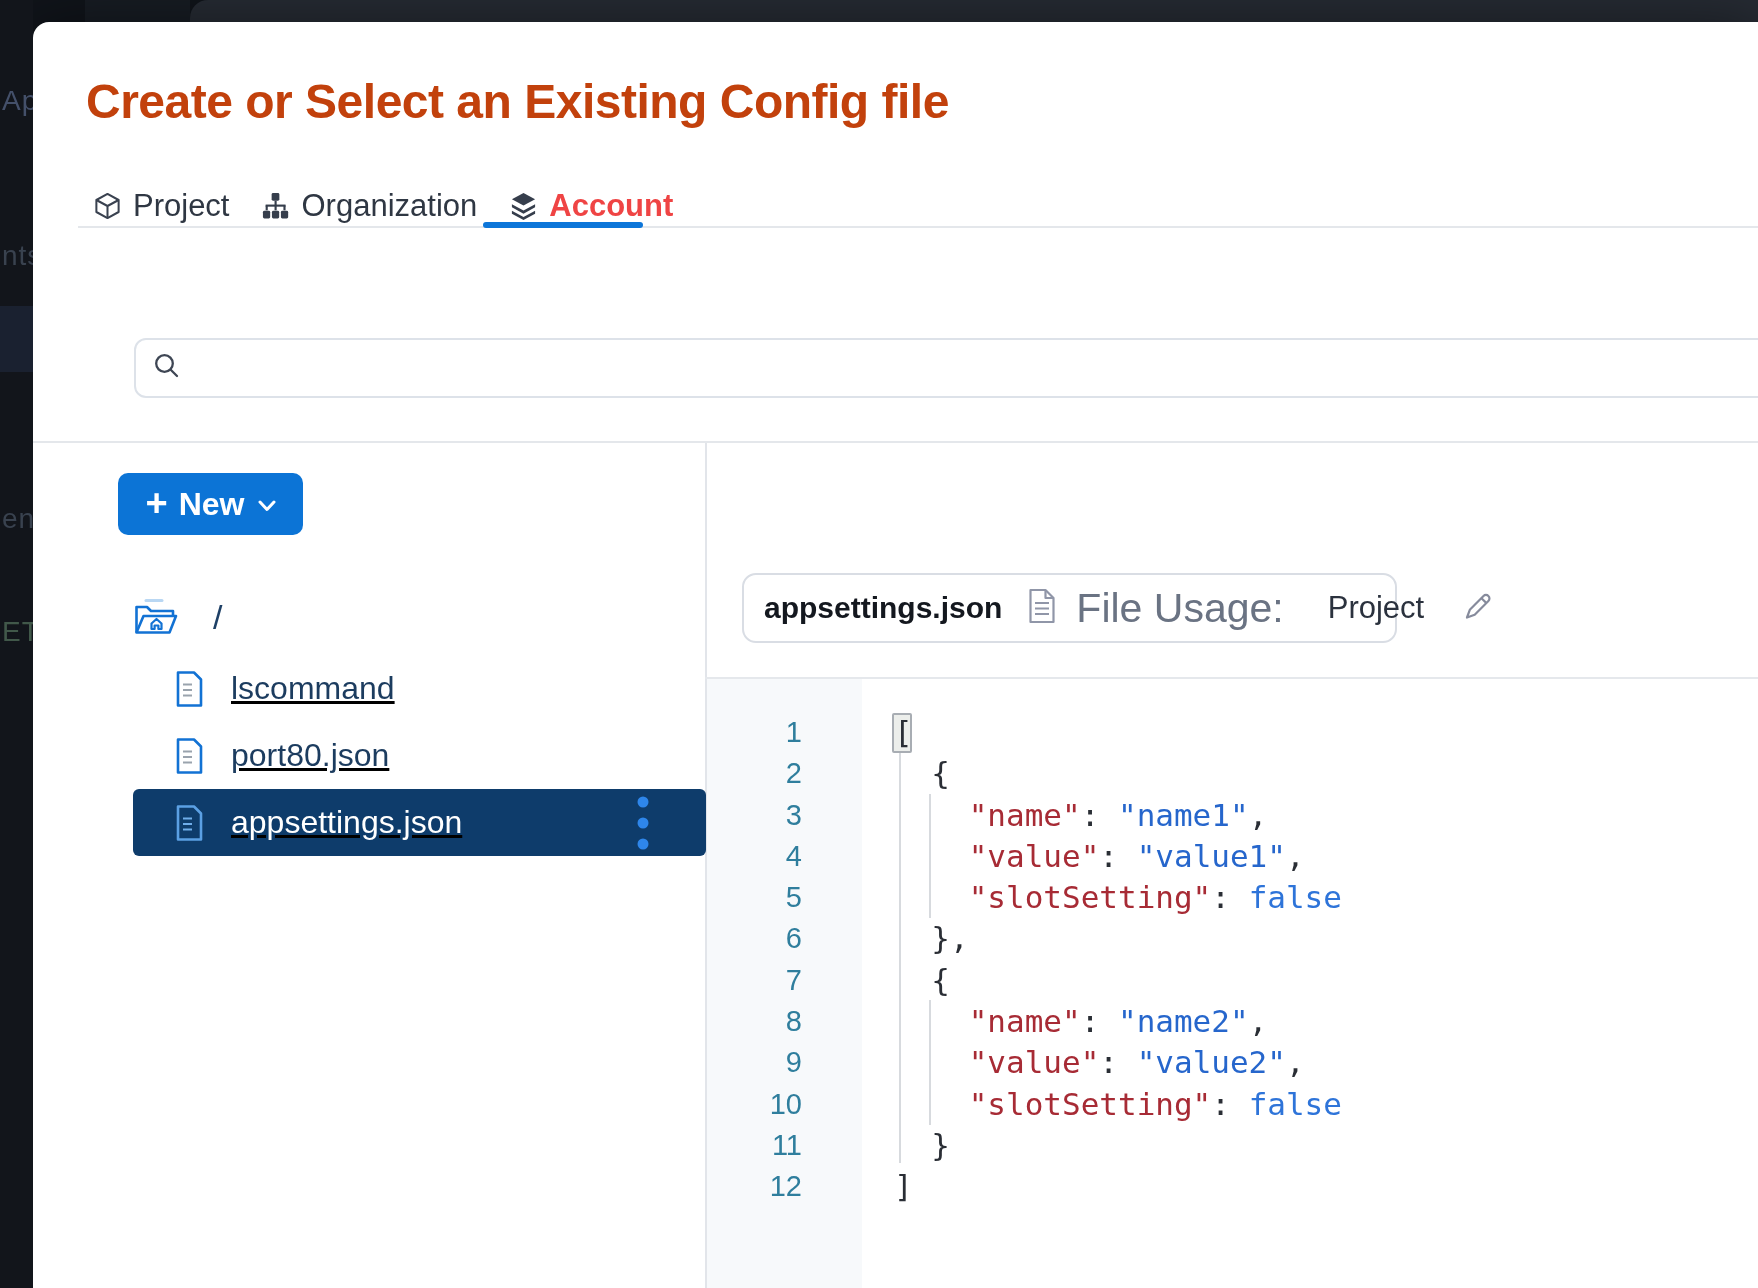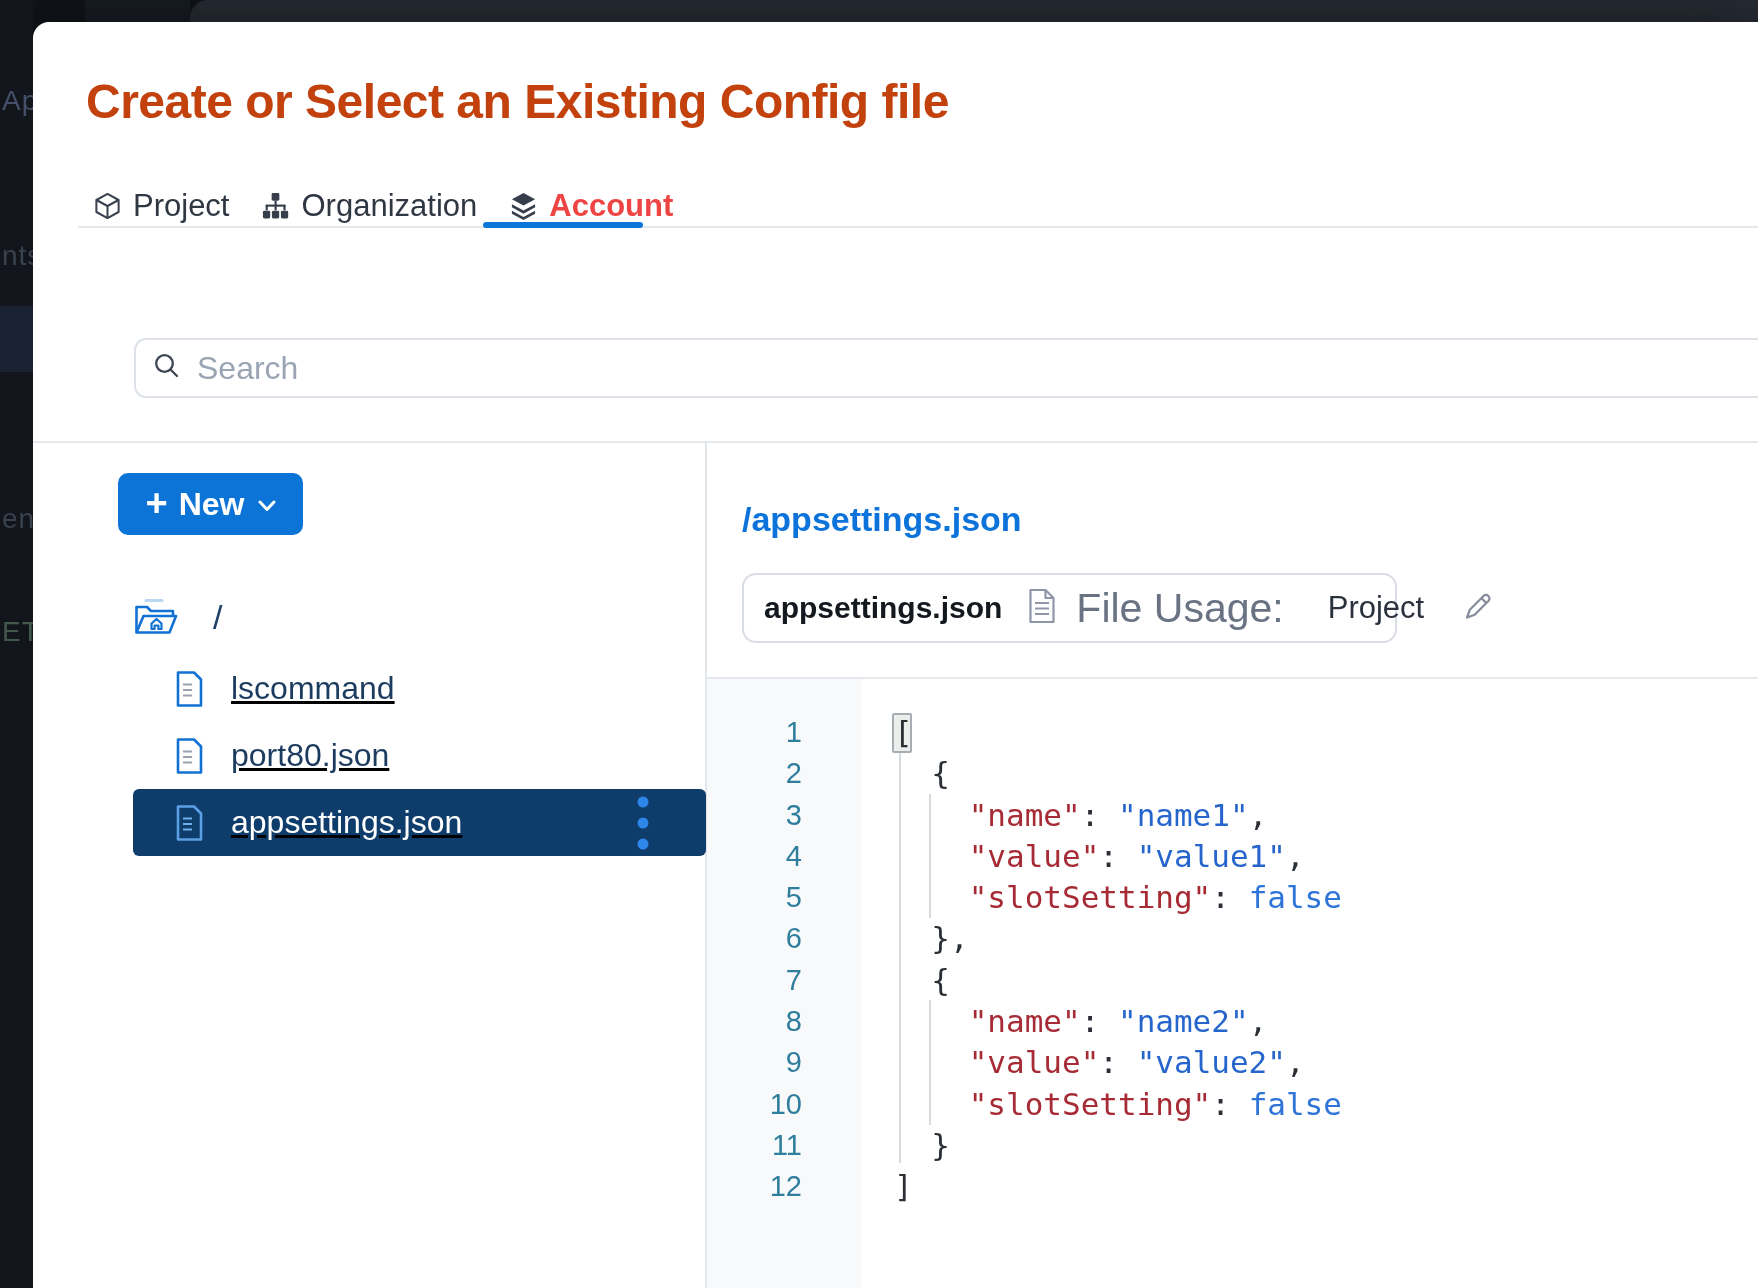--- a/index.html
+++ b/index.html
@@ -156,21 +156,20 @@
     <div class="tab-underline"></div>
     <div class="tabs-divider"></div>
 
     <div class="search-box">
       <span>
         <svg width="28" height="28" viewBox="0 0 28 28" fill="none">
           <circle cx="11.5" cy="11.5" r="8.3" stroke="#3e4654" stroke-width="2.3"></circle>
           <path d="M17.7 17.7 L24 24" stroke="#3e4654" stroke-width="2.3" stroke-linecap="round"></path>
         </svg>
       </span>
-      <input type="text" placeholder="Search" style="">
     </div>
 
     <div class="section-divider"></div>
     <div class="v-divider"></div>
 
     <button class="new-btn">
       <span class="plus">+</span>
       <span class="lbl">New</span>
       <svg width="18" height="12" viewBox="0 0 18 12" fill="none">
         <path d="M2 2 L9 9.5 L16 2" stroke="#ffffff" stroke-width="3" stroke-linecap="round" stroke-linejoin="round"></path>
@@ -211,21 +210,20 @@
           </svg>
           <span class="f-label">appsettings.json</span>
           <svg class="kebab" width="12" height="54" viewBox="0 0 12 54" fill="#2e86ea">
             <circle cx="6" cy="6" r="5.5"></circle>
             <circle cx="6" cy="27" r="5.5"></circle>
             <circle cx="6" cy="48" r="5.5"></circle>
           </svg>
         </div>
       </div>
 
-    <div class="path-link">/appsettings.json</div>
 
     <div class="file-bar">
       <span class="fname">appsettings.json</span>
       <span class="doc2">
         <svg width="28" height="36" viewBox="0 0 28 36" fill="none">
           <path d="M2.5 2 H17.5 L25.5 10 V34 H2.5 Z" stroke="#9096a8" stroke-width="2.2" stroke-linejoin="round"></path>
           <path d="M17.5 2 V10 H25.5" stroke="#9096a8" stroke-width="2.2" stroke-linejoin="round"></path>
           <path d="M7 15 H21 M7 20.5 H21 M7 26 H21" stroke="#9096a8" stroke-width="2"></path>
         </svg>
       </span>

